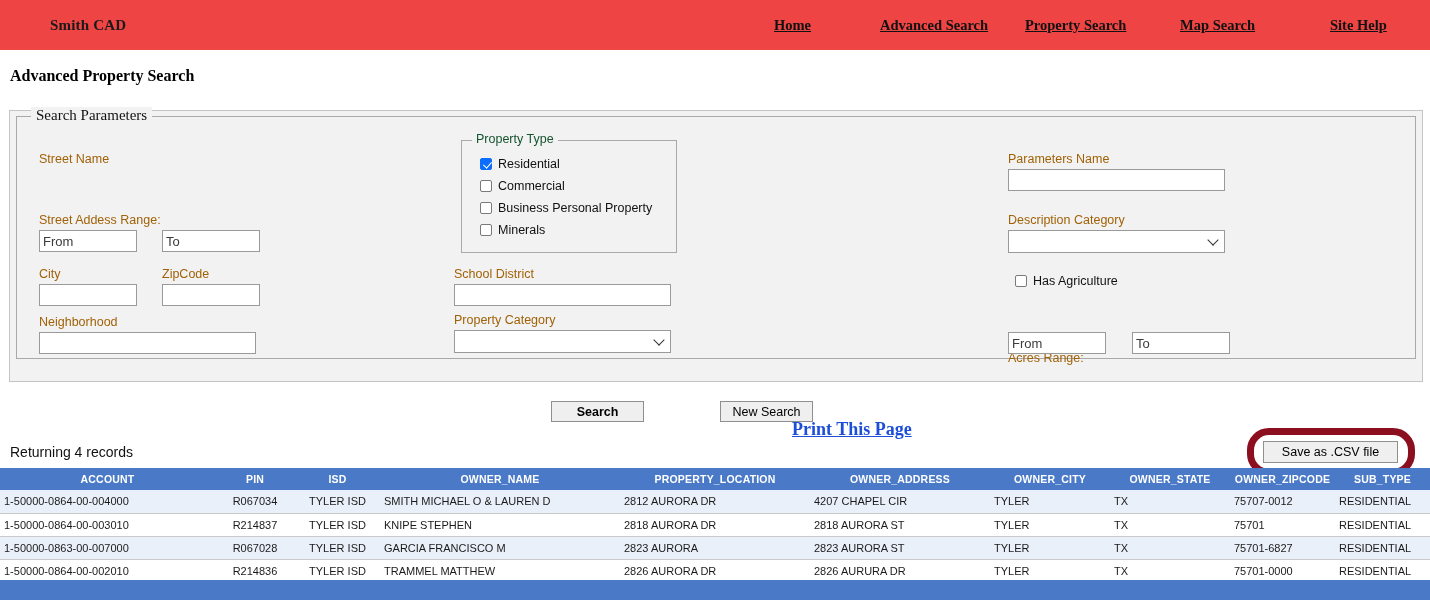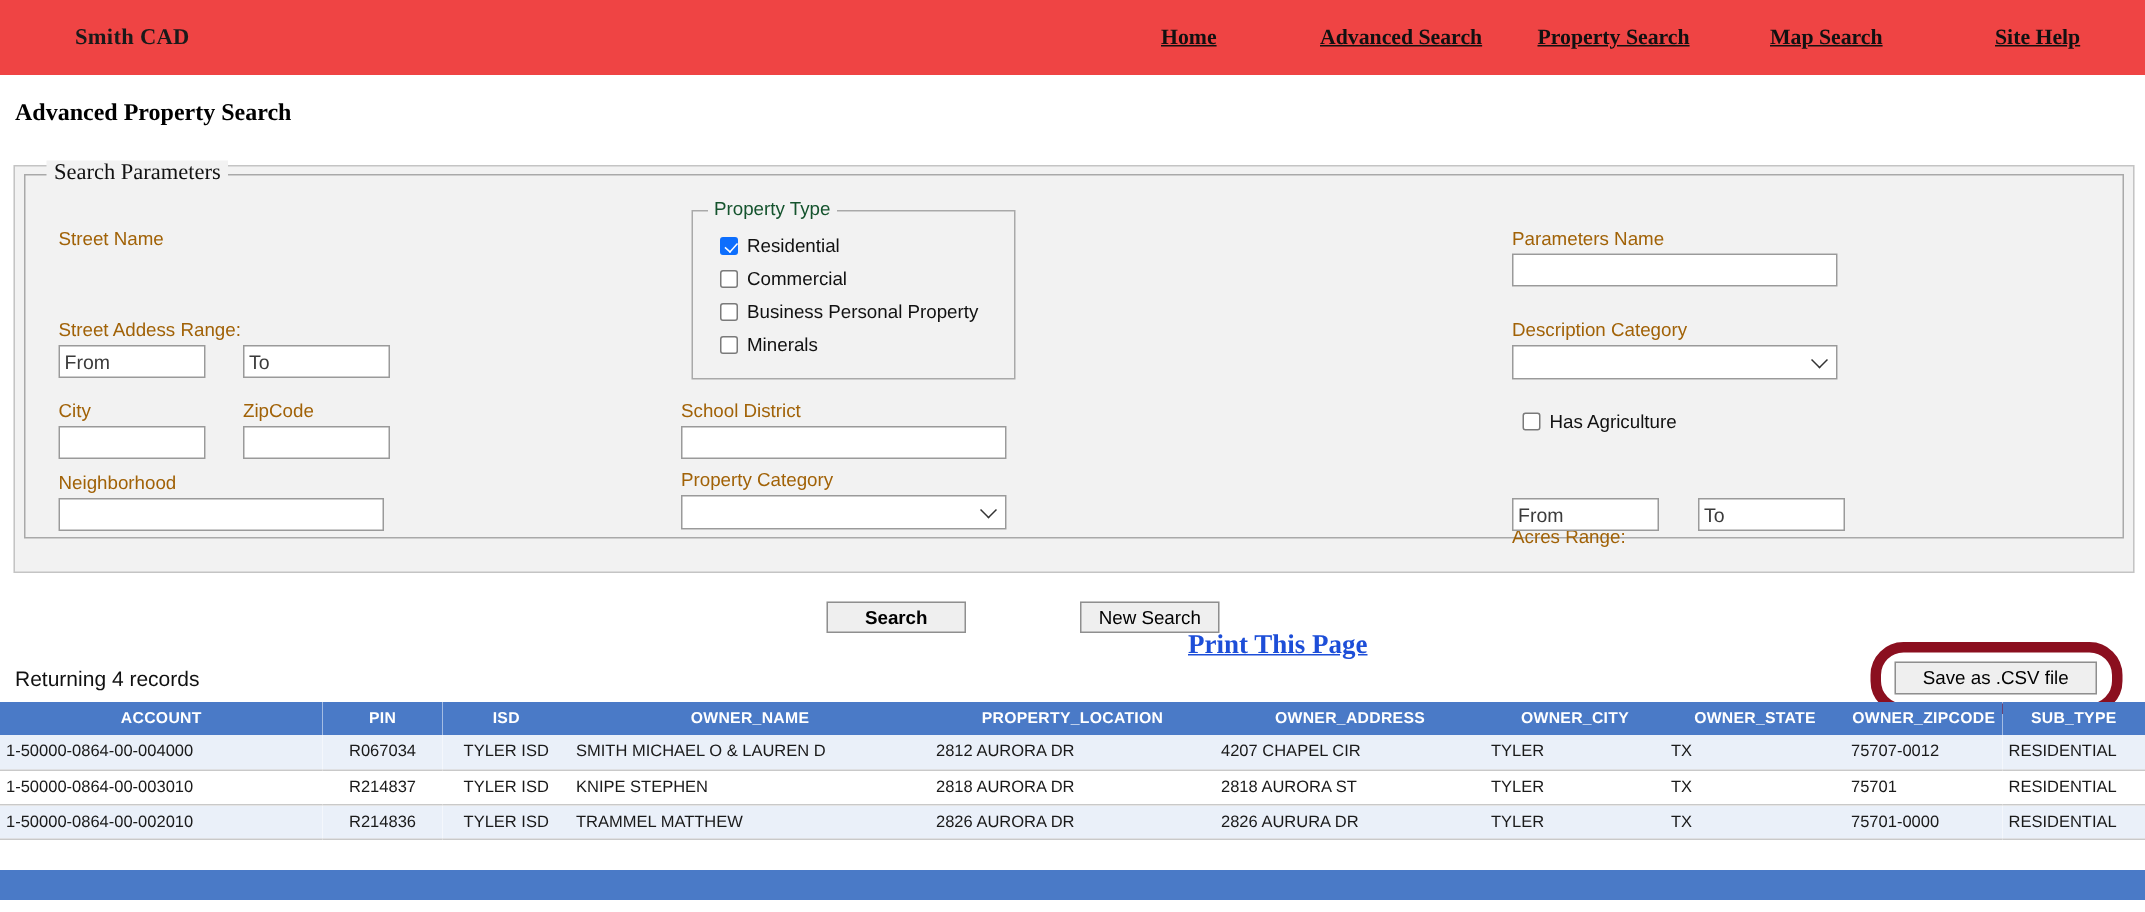--- a/index.html
+++ b/index.html
@@ -365,20 +365,32 @@
         <td class="c2">TYLER ISD</td>
         <td class="c3">KNIPE STEPHEN</td>
         <td class="c4">2818 AURORA DR</td>
         <td class="c5">2818 AURORA ST</td>
         <td class="c6">TYLER</td>
         <td class="c7">TX</td>
         <td class="c8">75701</td>
         <td class="c9">RESIDENTIAL</td>
       </tr>
       <tr>
+        <td class="c0">1-50000-0863-00-007000</td>
+        <td class="c1">R067028</td>
+        <td class="c2">TYLER ISD</td>
+        <td class="c3">GARCIA FRANCISCO M</td>
+        <td class="c4">2823 AURORA</td>
+        <td class="c5">2823 AURORA ST</td>
+        <td class="c6">TYLER</td>
+        <td class="c7">TX</td>
+        <td class="c8">75701-6827</td>
+        <td class="c9">RESIDENTIAL</td>
+      </tr>
+      <tr>
         <td class="c0">1-50000-0864-00-002010</td>
         <td class="c1">R214836</td>
         <td class="c2">TYLER ISD</td>
         <td class="c3">TRAMMEL MATTHEW</td>
         <td class="c4">2826 AURORA DR</td>
         <td class="c5">2826 AURURA DR</td>
         <td class="c6">TYLER</td>
         <td class="c7">TX</td>
         <td class="c8">75701-0000</td>
         <td class="c9">RESIDENTIAL</td>

